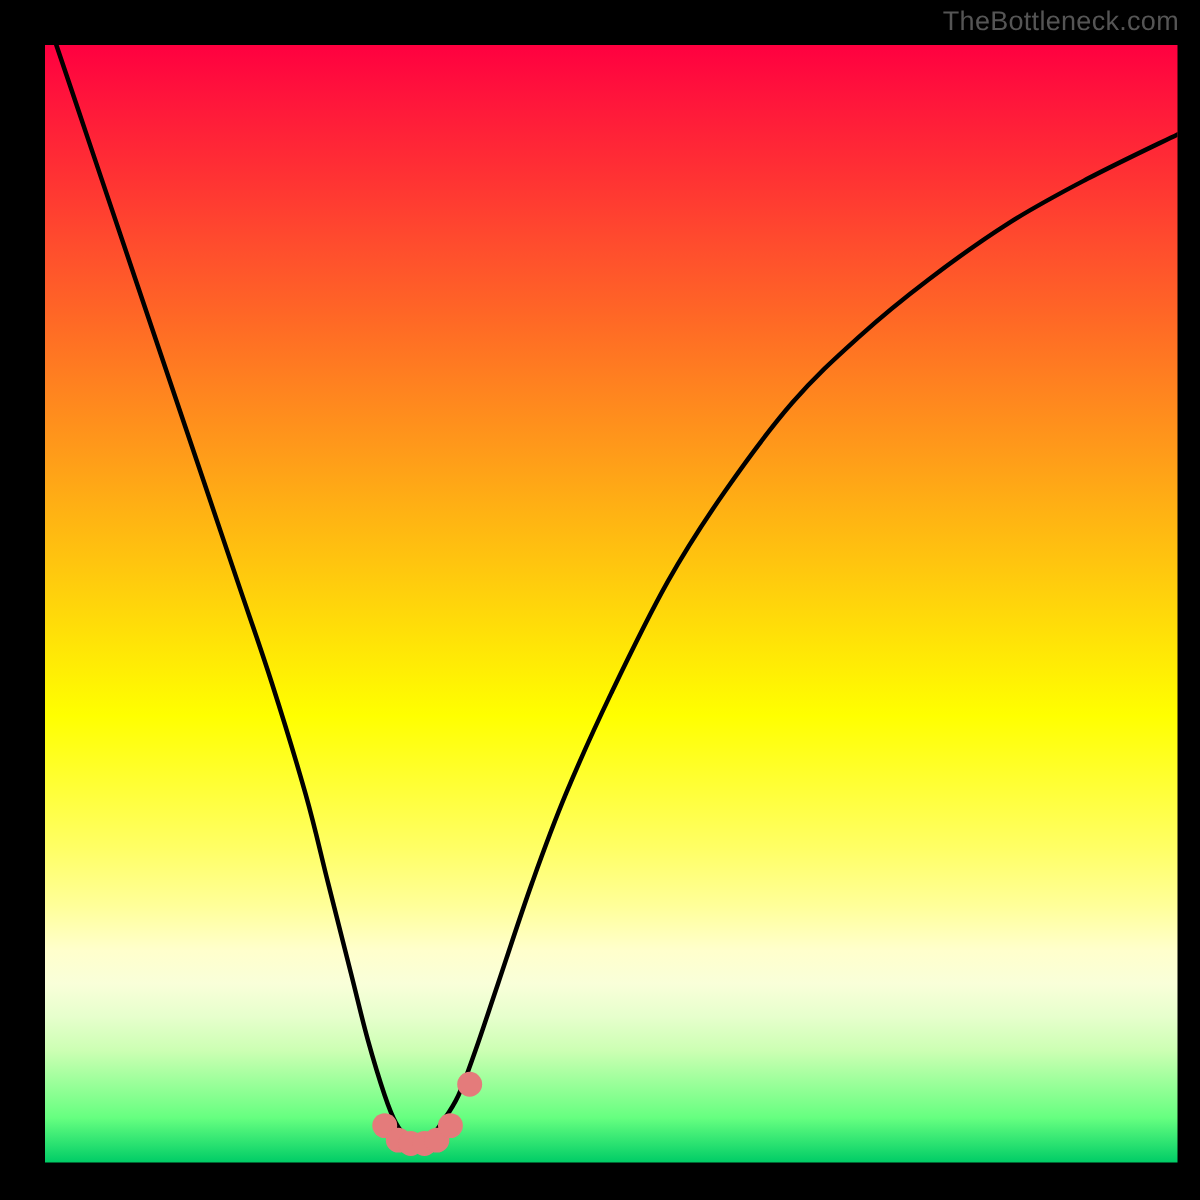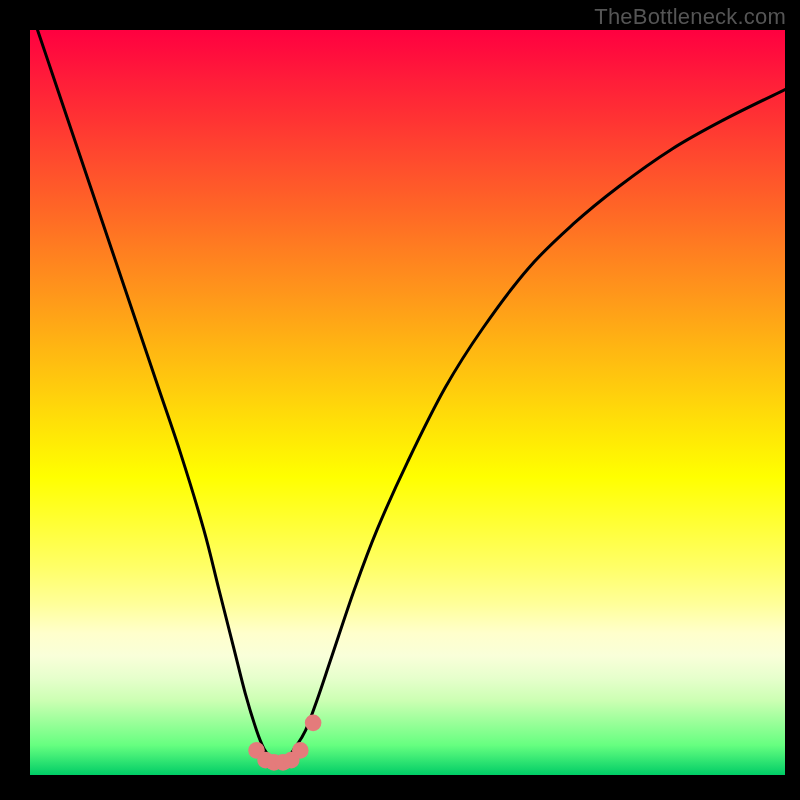--- a/index.html
+++ b/index.html
@@ -44,21 +44,21 @@
       #99ff99 93%,
       #66ff80 96%,
       #33e673 98%,
       #00cc66 100%);
   }
   .watermark {
     position: absolute;
     top: 4px;
     right: 14px;
     color: #555;
-    font-size: 22px;
+    font-size: 18px;
     letter-spacing: 0.2px;
     font-weight: 400;
   }
   .curve {
     position: absolute;
     left: 30px;
     top: 30px;
     width: 755px;
     height: 745px;
     pointer-events: none;

